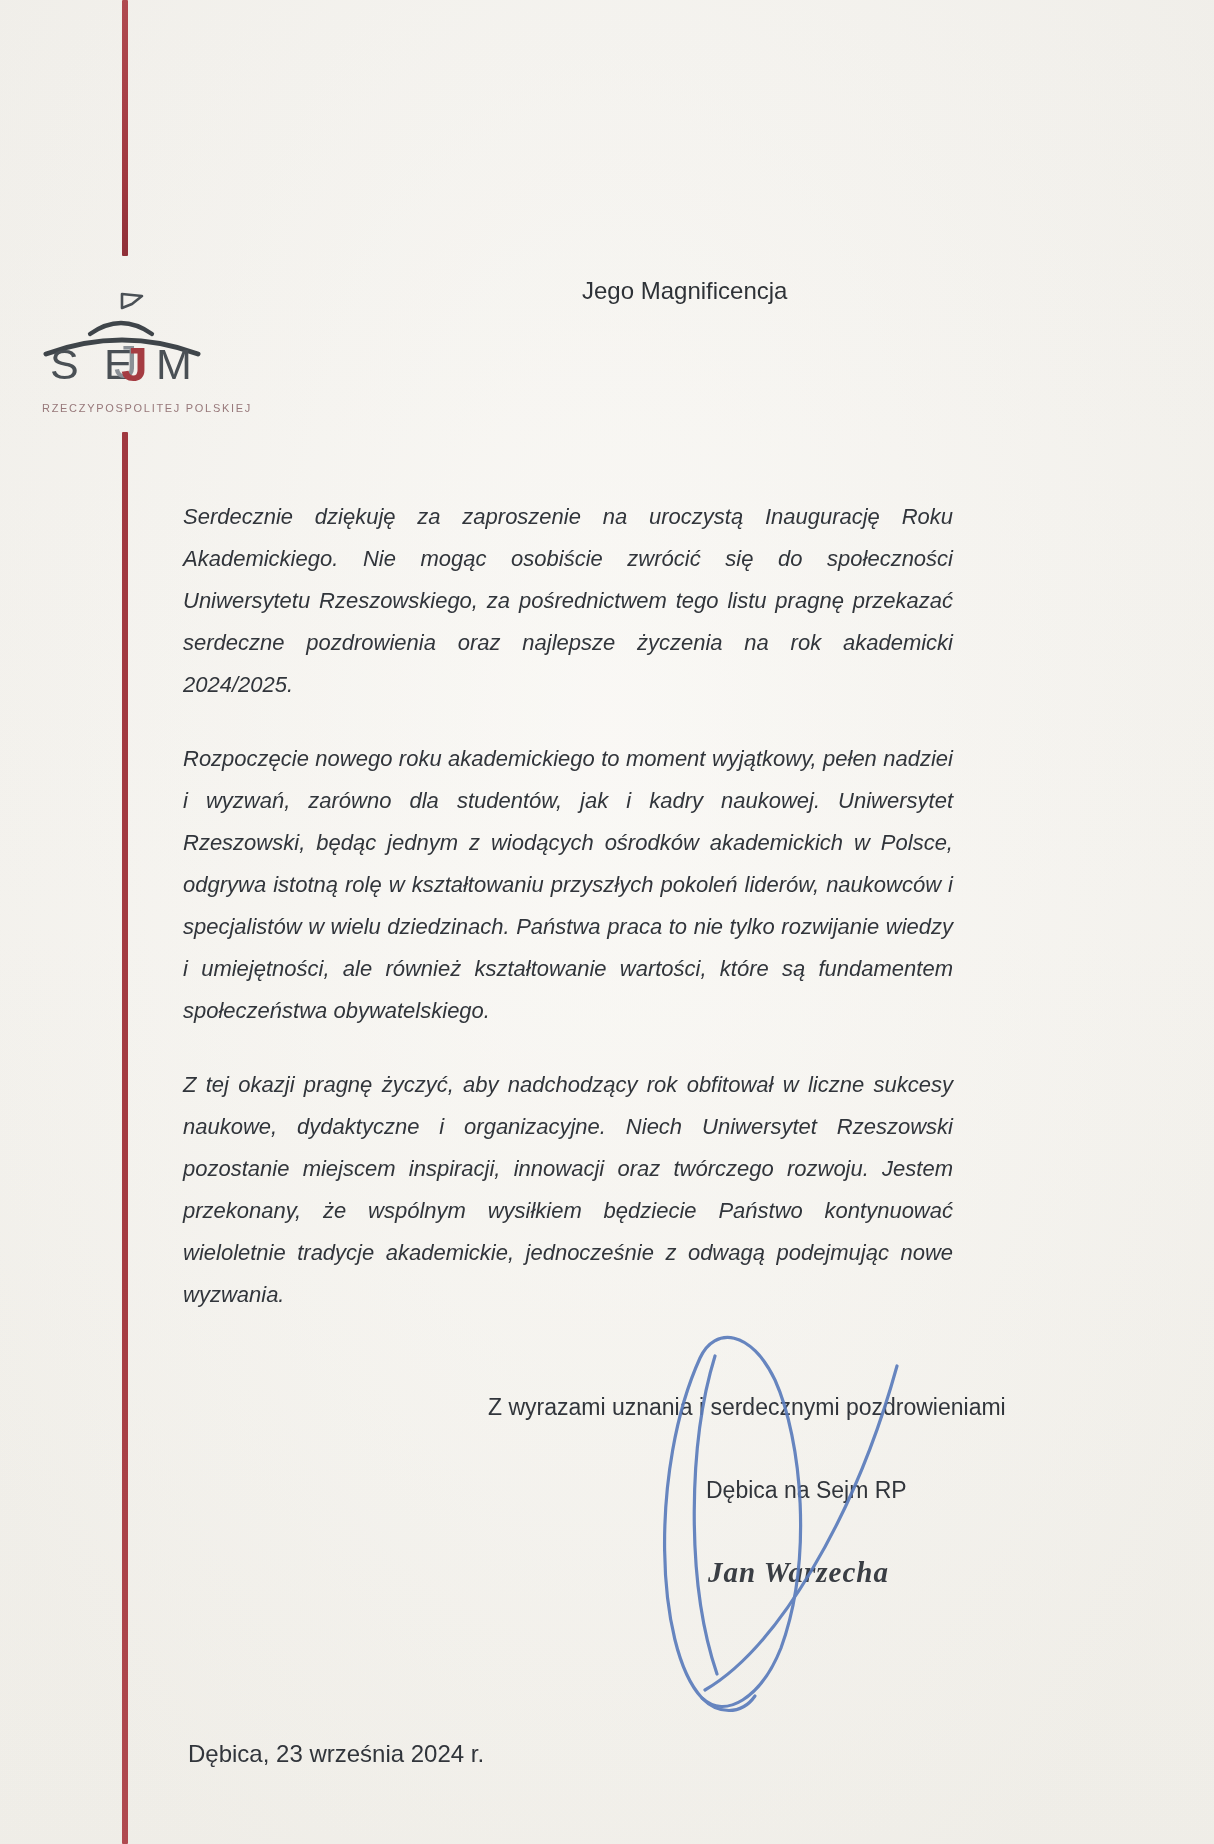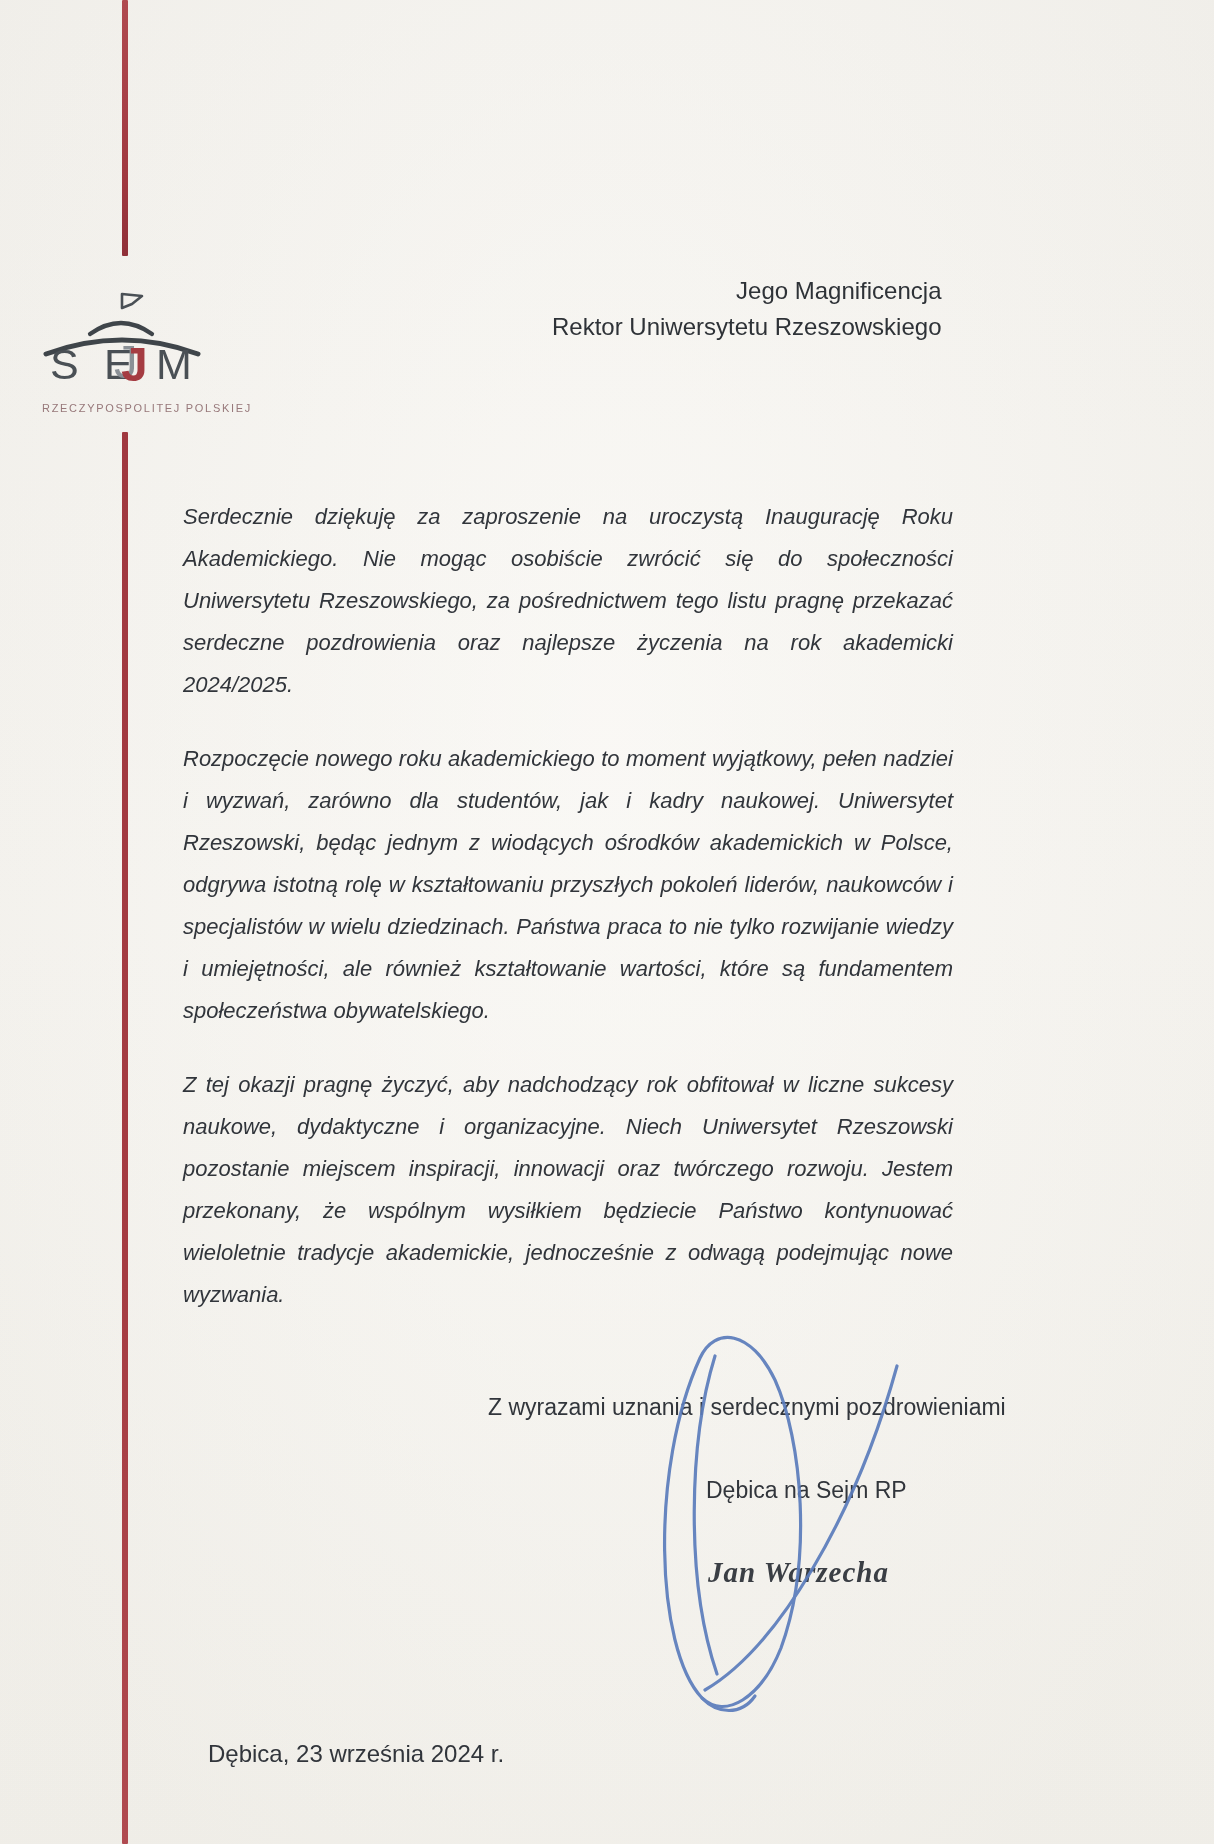--- a/index.html
+++ b/index.html
@@ -31,41 +31,41 @@
   .lt.s{left:10px;}
   .lt.e{left:64px;}
   .lt.m{left:116px;}
   .jwrap{position:absolute;left:74px;top:-6px;width:30px;height:66px;}
   .jwrap .jgray{position:absolute;left:0;top:0;font-size:47px;font-weight:400;color:#8a9096;}
   .jwrap .jred{position:absolute;left:7px;top:3px;font-size:48px;font-weight:600;color:#a53c42;}
   .logo-caption{position:absolute;top:114px;left:2px;width:198px;
     font-size:11px;letter-spacing:1.7px;color:#97787a;white-space:nowrap;}
 
   
-  .recipient{position:absolute;left:552px;top:276px;text-align:right;}
+  .recipient{position:absolute;left:582px;top:276px;}
   .recipient .r-line1{font-size:24px;line-height:30px;color:#2e3237;}
   .recipient .r-name{font-family:cursive;font-style:italic;font-weight:600;
     font-size:35px;line-height:46px;color:#272b30;margin-top:2px;letter-spacing:0px;}
   .recipient .r-line3{font-size:24px;line-height:30px;color:#2e3237;margin-top:6px;}
 
   
   .letter-body{position:absolute;left:183px;top:496px;width:770px;
     font-size:22px;line-height:42px;text-align:justify;color:#31353b;font-style:italic;}
   .letter-body p{margin:0 0 32px 0;}
 
   
   .salutation{position:absolute;left:488px;top:1394px;font-size:23px;color:#31353b;}
   .signer-title{position:absolute;left:706px;top:1477px;font-size:23px;color:#31353b;}
   .signer-name{position:absolute;left:708px;top:1556px;font-size:29px;
     font-family:cursive;font-style:italic;font-weight:600;color:#3a3e44;letter-spacing:1px;}
 
   .sig-ink{position:absolute;left:555px;top:1318px;pointer-events:none;}
 
   
-  .place-date{position:absolute;left:208px;top:1740px;font-size:24px;color:#31353b;}
+  .place-date{position:absolute;left:188px;top:1740px;font-size:24px;color:#31353b;}
 </style>
 </head>
 <body>
 
 <div class="page">
 
   <div class="redline top"></div>
   <div class="redline bottom"></div>
 
   <div class="logo">
@@ -84,21 +84,20 @@
         <span class="jgray">J</span>
         <span class="jred">J</span>
       </span>
       <span class="lt m">M</span>
     </div>
     <div class="logo-caption">RZECZYPOSPOLITEJ POLSKIEJ</div>
   </div>
 
   <div class="recipient">
     <div class="r-line1">Jego Magnificencja</div>
-    <div class="r-line3">Rektor Uniwersytetu Rzeszowskiego</div>
   </div>
 
   <div class="letter-body">
     <p>Serdecznie dziękuję za zaproszenie na uroczystą Inaugurację Roku Akademickiego. Nie mogąc osobiście zwrócić się do społeczności Uniwersytetu Rzeszowskiego, za pośrednictwem tego listu pragnę przekazać serdeczne pozdrowienia oraz najlepsze życzenia na rok akademicki 2024/2025.</p>
     <p>Rozpoczęcie nowego roku akademickiego to moment wyjątkowy, pełen nadziei i wyzwań, zarówno dla studentów, jak i kadry naukowej. Uniwersytet Rzeszowski, będąc jednym z wiodących ośrodków akademickich w Polsce, odgrywa istotną rolę w kształtowaniu przyszłych pokoleń liderów, naukowców i specjalistów w wielu dziedzinach. Państwa praca to nie tylko rozwijanie wiedzy i umiejętności, ale również kształtowanie wartości, które są fundamentem społeczeństwa obywatelskiego.</p>
     <p>Z tej okazji pragnę życzyć, aby nadchodzący rok obfitował w liczne sukcesy naukowe, dydaktyczne i organizacyjne. Niech Uniwersytet Rzeszowski pozostanie miejscem inspiracji, innowacji oraz twórczego rozwoju. Jestem przekonany, że wspólnym wysiłkiem będziecie Państwo kontynuować wieloletnie tradycje akademickie, jednocześnie z odwagą podejmując nowe wyzwania.</p>
   </div>
 
   <div class="salutation">Z wyrazami uznania i serdecznymi pozdrowieniami</div>
   <div class="signer-title">Dębica na Sejm RP</div>

